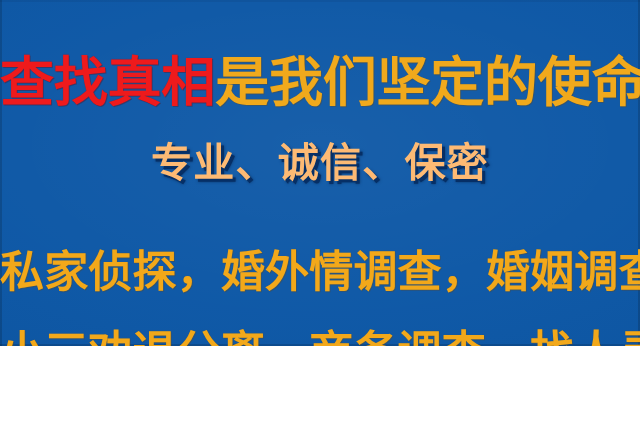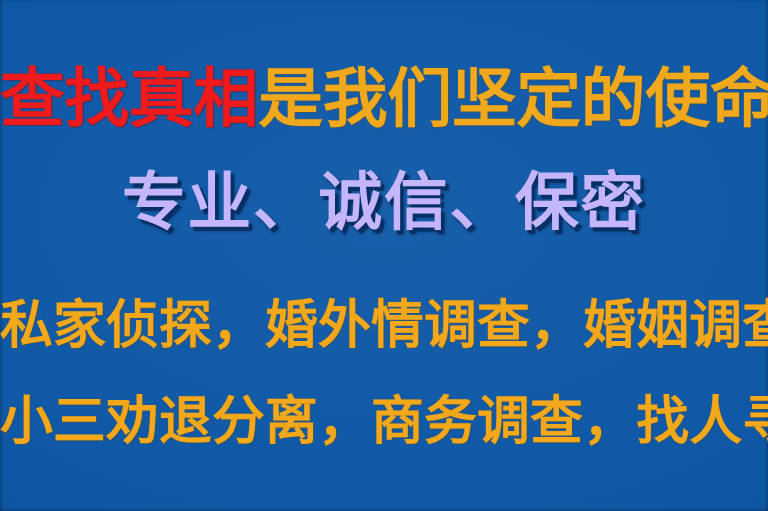--- a/index.html
+++ b/index.html
@@ -5,21 +5,21 @@
 <style>
   html, body {
     margin: 0;
     padding: 0;
     background: #ffffff;
   }
 
   #banner {
     position: relative;
     width: 640px;
-    height: 426px;
+    height: 346px;
     overflow: hidden;
     background: #0b56a5;
     font-family: "DejaVu Sans", "Liberation Sans", sans-serif;
     
     box-shadow:
       inset 2px 0 0 rgba(0, 0, 0, 0.16),
       inset -2px 0 0 rgba(0, 0, 0, 0.16),
       inset 0 -2px 0 rgba(0, 0, 0, 0.14),
       inset 0 2px 0 rgba(0, 0, 0, 0.06);
   }
@@ -64,22 +64,22 @@
   #line-headline .seg-gold {
     color: #f0a91c;
     text-shadow:
       0 0 1px rgba(150, 95, 0, 0.45),
       1px 1px 0 rgba(120, 72, 0, 0.28);
   }
 
   
   #line-values {
     top: 143px;
-    font-size: 53px;
-    color: #c4b5fd;
+    font-size: 41px;
+    color: #fdba74;
     letter-spacing: 0.03em;
     text-shadow:
       3px 3px 0 #062f66,
       3px 3px 3px rgba(3, 22, 52, 0.55);
   }
 
   
   .service-line {
     color: #f2a81a;
     font-size: 44px;

